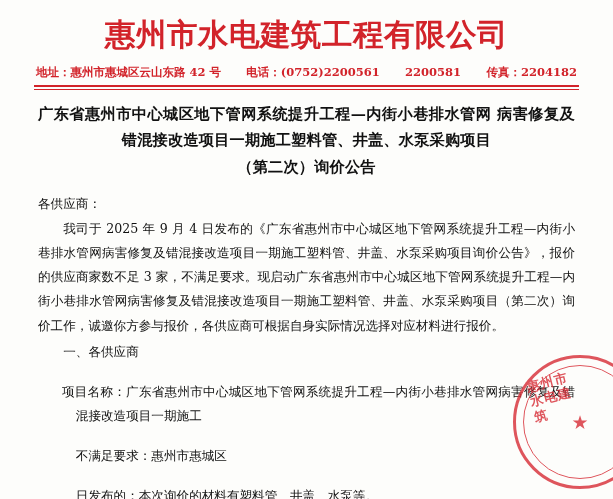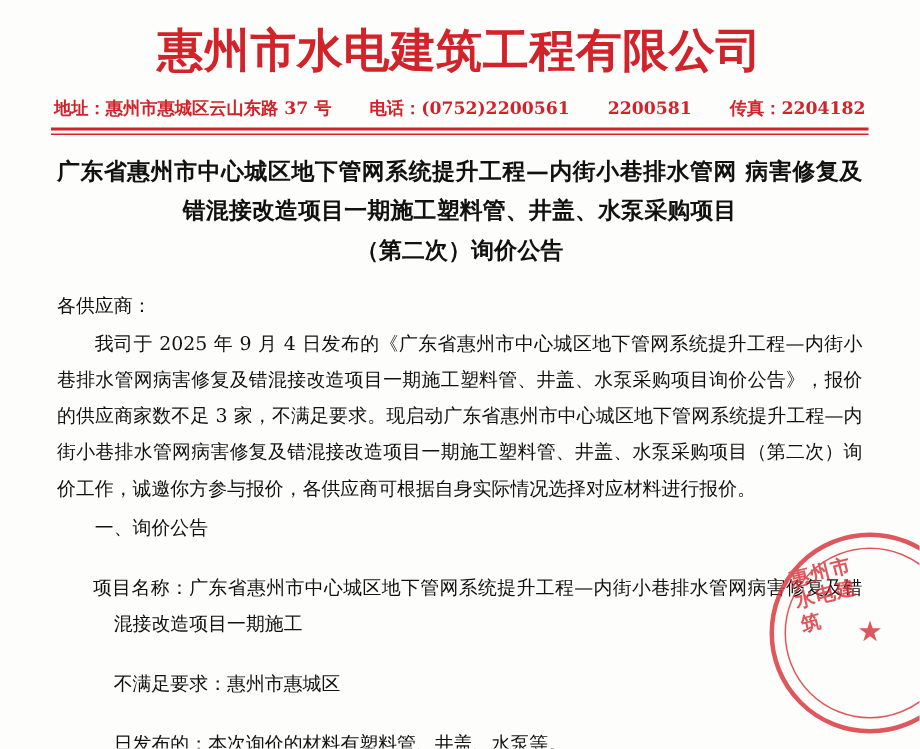--- a/index.html
+++ b/index.html
@@ -161,41 +161,41 @@
   }
 </style>
 </head>
 <body>
 
 <div class="page">
 
   <div class="letterhead">
     <div class="company-name">惠州市水电建筑工程有限公司</div>
     <div class="contact-row">
-      <span class="seg">地址：惠州市惠城区云山东路 37 号</span>
+      <span class="seg">地址：惠州市惠城区云山东路 42 号</span>
       <span class="seg">电话：(0752)2200561</span>
       <span class="seg">2200581</span>
       <span class="seg">传真：2204182</span>
     </div>
     <div class="rule-thick"></div>
     <div class="rule-thin"></div>
   </div>
 
   <div class="body-wrap">
     <div class="doc-title">
       <span>广东省惠州市中心城区地下管网系统提升工程—内街小巷排水管网</span>
       <span>病害修复及错混接改造项目一期施工塑料管、井盖、水泵采购项目</span>
       <span class="line-center">（第二次）询价公告</span>
     </div>
 
     <div class="salutation">各供应商：</div>
 
     <div class="para">我司于 2025 年 9 月 4 日发布的《广东省惠州市中心城区地下管网系统提升工程—内街小巷排水管网病害修复及错混接改造项目一期施工塑料管、井盖、水泵采购项目询价公告》，报价的供应商家数不足 3 家，不满足要求。现启动广东省惠州市中心城区地下管网系统提升工程—内街小巷排水管网病害修复及错混接改造项目一期施工塑料管、井盖、水泵采购项目（第二次）询价工作，诚邀你方参与报价，各供应商可根据自身实际情况选择对应材料进行报价。</div>
 
-    <div class="section-head">一、询价公告</div>
+    <div class="section-head">一、各供应商</div>
 
     <div class="item">
       <span>项目名称：</span><span>广东省惠州市中心城区地下管网系统提升工程—内街小巷排水管网病害修复及错混接改造项目一期施工</span>
     </div>
 
     <div class="item hang">
       <span>不满足要求：</span><span>惠州市惠城区</span>
     </div>
 
     <div class="item hang">

